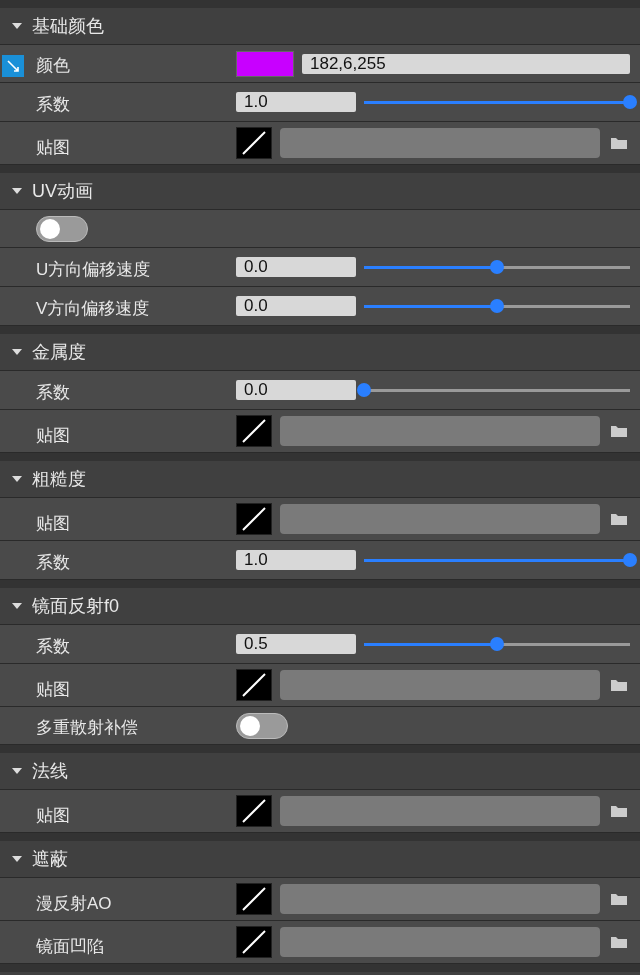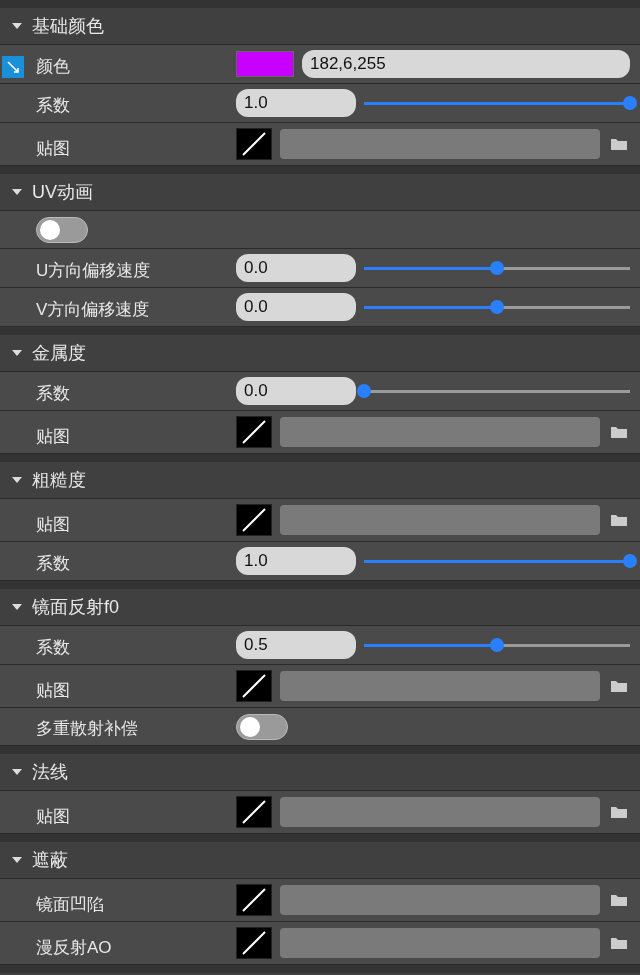--- a/index.html
+++ b/index.html
@@ -54,25 +54,25 @@
 .color-swatch {
   width: 58px;
   height: 26px;
   border: 1px solid #666;
   flex: 0 0 58px;
 }
 .value-input {
   background: #d8d8d8;
   color: #111;
   border: none;
-  height: 28px;
+  height: 20px;
   padding: 2px 8px;
   font-size: 17px;
   width: 120px;
-  border-radius: 12px;
+  border-radius: 2px;
 }
 .value-input.wide { flex: 1; }
 .slider-wrap {
   flex: 1;
   display: flex;
   align-items: center;
   position: relative;
   height: 28px;
 }
 .slider-track {
@@ -395,37 +395,37 @@
 
   <div class="section-header">
     <span class="arrow">
         <svg width="12" height="12" viewBox="0 0 12 12">
           <path d="M1 3 L6 9 L11 3 Z" fill="#ddd"></path>
         </svg>
       </span>
     <span class="title">遮蔽</span>
   </div>
   <div class="row">
+    <span class="label">漫反射AO</span>
+    <div class="controls">
+      <div class="map-swatch">
+          <svg width="28" height="28" viewBox="0 0 28 28">
+            <line x1="3" y1="25" x2="25" y2="3" stroke="#fff" stroke-width="2"></line>
+          </svg>
+        </div>
+      <input class="path-input" style="">
+      <div class="folder-icon">
+          <svg width="18" height="14" viewBox="0 0 18 14">
+            <path d="M1 2 L6 2 L8 4 L17 4 L17 13 L1 13 Z" fill="#ccc"></path>
+          </svg>
+        </div>
+    </div>
+  </div>
+  <div class="row">
     <span class="label">镜面凹陷</span>
-    <div class="controls">
-      <div class="map-swatch">
-          <svg width="28" height="28" viewBox="0 0 28 28">
-            <line x1="3" y1="25" x2="25" y2="3" stroke="#fff" stroke-width="2"></line>
-          </svg>
-        </div>
-      <input class="path-input" style="">
-      <div class="folder-icon">
-          <svg width="18" height="14" viewBox="0 0 18 14">
-            <path d="M1 2 L6 2 L8 4 L17 4 L17 13 L1 13 Z" fill="#ccc"></path>
-          </svg>
-        </div>
-    </div>
-  </div>
-  <div class="row">
-    <span class="label">漫反射AO</span>
     <div class="controls">
       <div class="map-swatch">
           <svg width="28" height="28" viewBox="0 0 28 28">
             <line x1="3" y1="25" x2="25" y2="3" stroke="#fff" stroke-width="2"></line>
           </svg>
         </div>
       <input class="path-input" style="">
       <div class="folder-icon">
           <svg width="18" height="14" viewBox="0 0 18 14">
             <path d="M1 2 L6 2 L8 4 L17 4 L17 13 L1 13 Z" fill="#ccc"></path>

